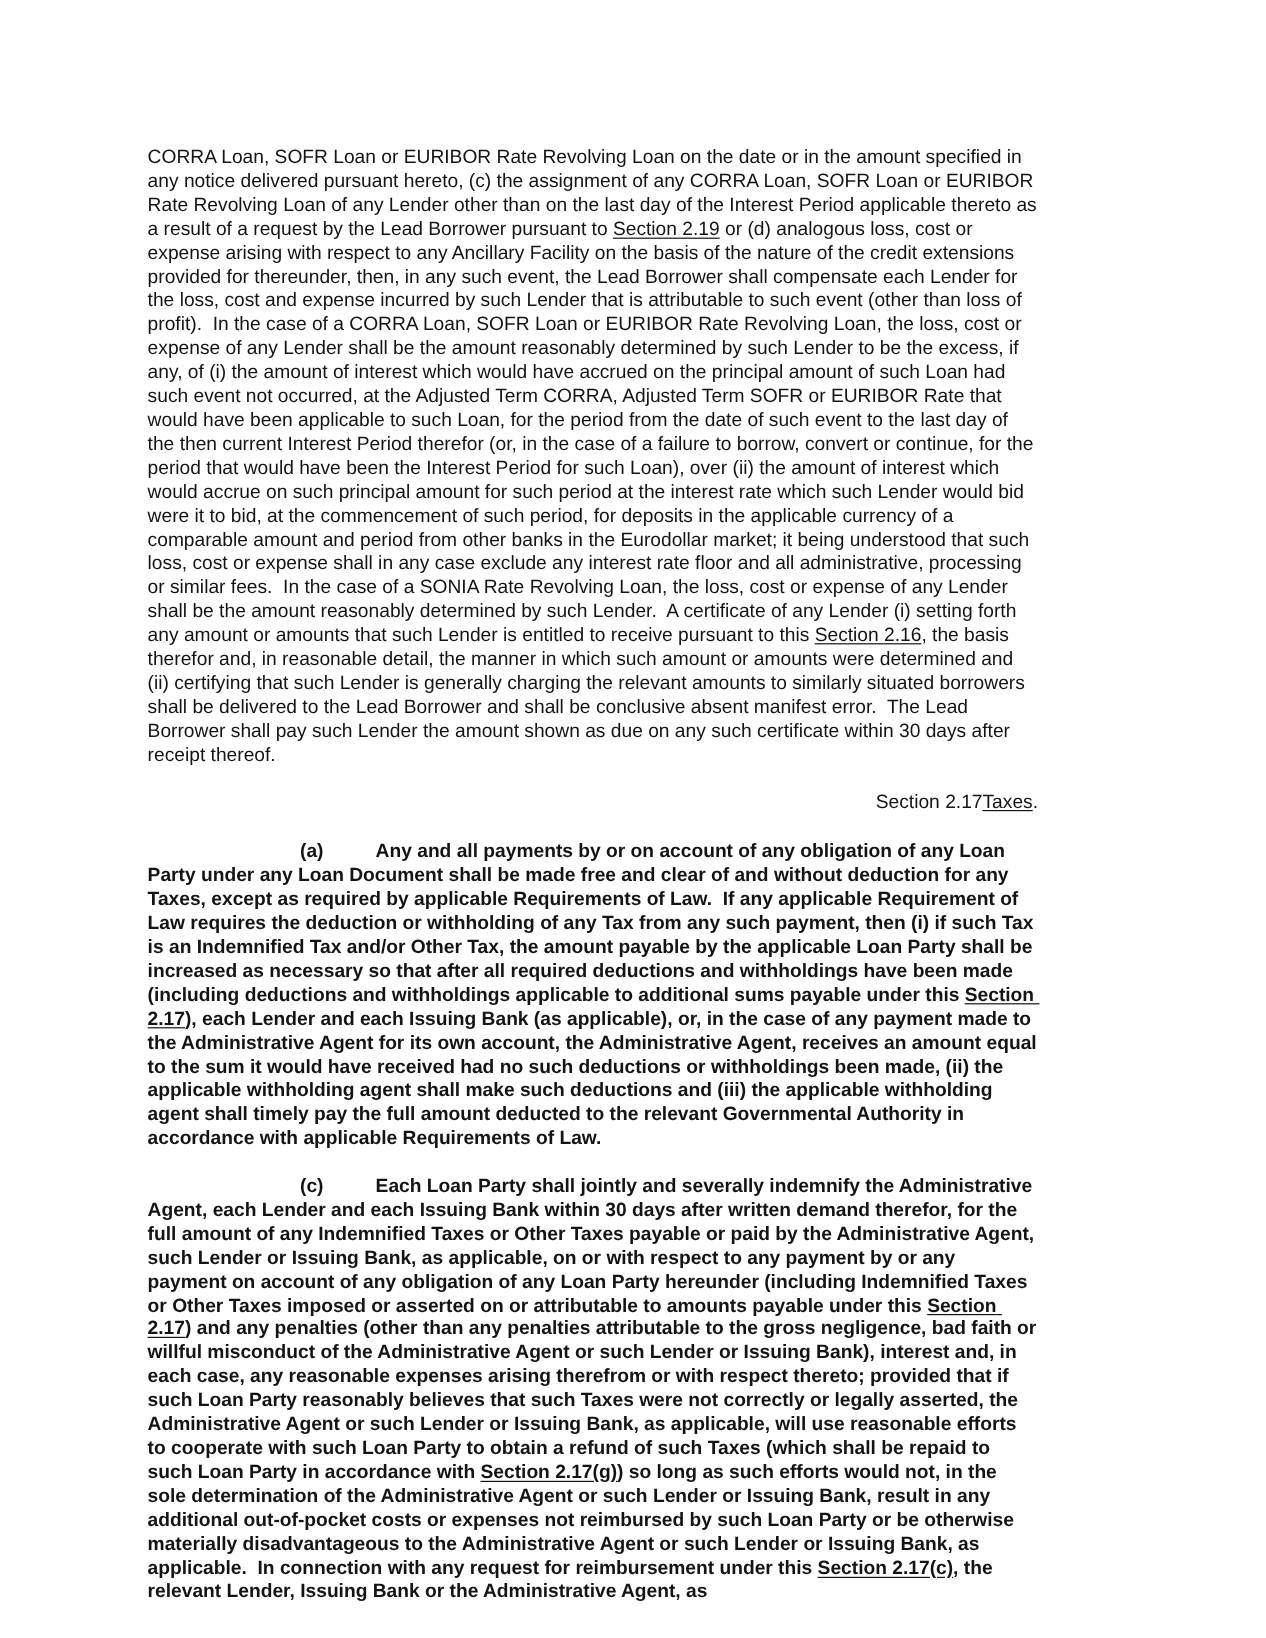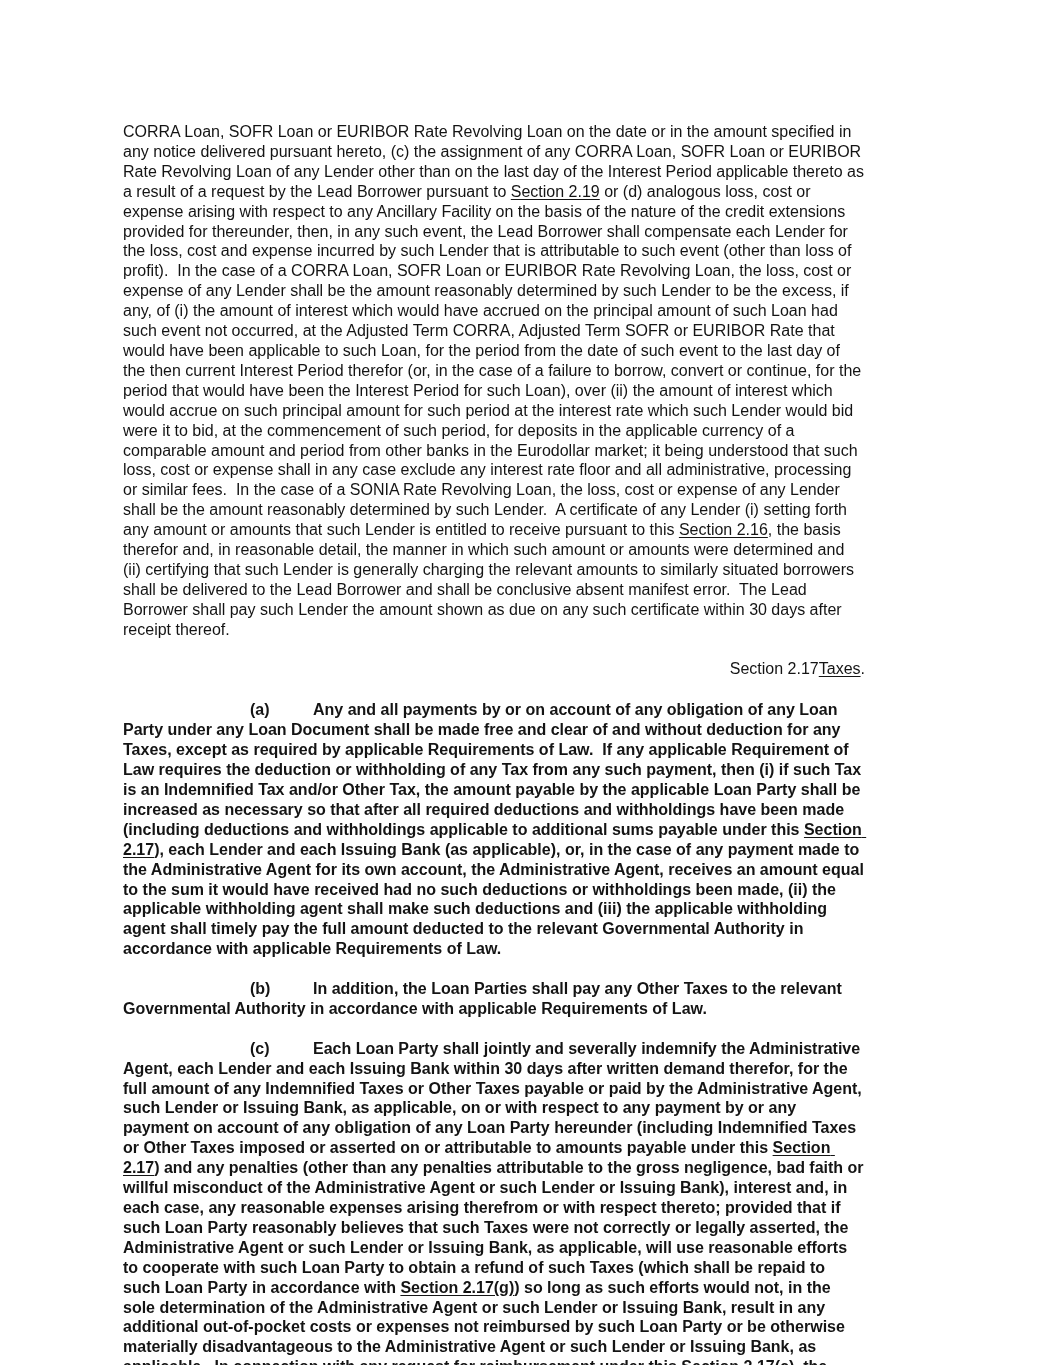--- a/index.html
+++ b/index.html
@@ -55,17 +55,16 @@
 <body>
 
 <div class="sheet">
 
   <p class="para"><span><span>CORRA Loan, SOFR Loan or EURIBOR Rate Revolving Loan on the date or in the amount specified in any notice delivered pursuant hereto, (c) the assignment of any CORRA Loan, SOFR Loan or EURIBOR Rate Revolving Loan of any Lender other than on the last day of the Interest Period applicable thereto as a result of a request by the Lead Borrower pursuant to </span><span class="u">Section 2.19</span><span> or (d) analogous loss, cost or expense arising with respect to any Ancillary Facility on the basis of the nature of the credit extensions provided for thereunder, then, in any such event, the Lead Borrower shall compensate each Lender for the loss, cost and expense incurred by such Lender that is attributable to such event (other than loss of profit).  In the case of a CORRA Loan, SOFR Loan or EURIBOR Rate Revolving Loan, the loss, cost or expense of any Lender shall be the amount reasonably determined by such Lender to be the excess, if any, of (i) the amount of interest which would have accrued on the principal amount of such Loan had such event not occurred, at the Adjusted Term CORRA, Adjusted Term SOFR or EURIBOR Rate that would have been applicable to such Loan, for the period from the date of such event to the last day of the then current Interest Period therefor (or, in the case of a failure to borrow, convert or continue, for the period that would have been the Interest Period for such Loan), over (ii) the amount of interest which would accrue on such principal amount for such period at the interest rate which such Lender would bid were it to bid, at the commencement of such period, for deposits in the applicable currency of a comparable amount and period from other banks in the Eurodollar market; it being understood that such loss, cost or expense shall in any case exclude any interest rate floor and all administrative, processing or similar fees.  In the case of a SONIA Rate Revolving Loan, the loss, cost or expense of any Lender shall be the amount reasonably determined by such Lender.  A certificate of any Lender (i) setting forth any amount or amounts that such Lender is entitled to receive pursuant to this </span><span class="u">Section 2.16</span><span>, the basis therefor and, in reasonable detail, the manner in which such amount or amounts were determined and (ii) certifying that such Lender is generally charging the relevant amounts to similarly situated borrowers shall be delivered to the Lead Borrower and shall be conclusive absent manifest error.  The Lead Borrower shall pay such Lender the amount shown as due on any such certificate within 30 days after receipt thereof.</span></span></p>
 
   <p class="heading"><span class="secnum">Section 2.17</span><span class="u">Taxes</span><span>.</span></p>
 
   <p class="para indented"><span class="label">(a)</span><span><span>Any and all payments by or on account of any obligation of any Loan Party under any Loan Document shall be made free and clear of and without deduction for any Taxes, except as required by applicable Requirements of Law.  If any applicable Requirement of Law requires the deduction or withholding of any Tax from any such payment, then (i) if such Tax is an Indemnified Tax and/or Other Tax, the amount payable by the applicable Loan Party shall be increased as necessary so that after all required deductions and withholdings have been made (including deductions and withholdings applicable to additional sums payable under this </span><span class="u">Section 2.17</span><span>), each Lender and each Issuing Bank (as applicable), or, in the case of any payment made to the Administrative Agent for its own account, the Administrative Agent, receives an amount equal to the sum it would have received had no such deductions or withholdings been made, (ii) the applicable withholding agent shall make such deductions and (iii) the applicable withholding agent shall timely pay the full amount deducted to the relevant Governmental Authority in accordance with applicable Requirements of Law.</span></span></p>
 
-  <p class="para indented"><span class="label">(b)</span><span><span>In addition, the Loan Parties shall pay any Other Taxes to the relevant Governmental Authority in accordance with applicable Requirements of Law.</span></span></p>
 
   <p class="para indented"><span class="label">(c)</span><span><span>Each Loan Party shall jointly and severally indemnify the Administrative Agent, each Lender and each Issuing Bank within 30 days after written demand therefor, for the full amount of any Indemnified Taxes or Other Taxes payable or paid by the Administrative Agent, such Lender or Issuing Bank, as applicable, on or with respect to any payment by or any payment on account of any obligation of any Loan Party hereunder (including Indemnified Taxes or Other Taxes imposed or asserted on or attributable to amounts payable under this </span><span class="u">Section 2.17</span><span>) and any penalties (other than any penalties attributable to the gross negligence, bad faith or willful misconduct of the Administrative Agent or such Lender or Issuing Bank), interest and, in each case, any reasonable expenses arising therefrom or with respect thereto; provided that if such Loan Party reasonably believes that such Taxes were not correctly or legally asserted, the Administrative Agent or such Lender or Issuing Bank, as applicable, will use reasonable efforts to cooperate with such Loan Party to obtain a refund of such Taxes (which shall be repaid to such Loan Party in accordance with </span><span class="u">Section 2.17(g)</span><span>) so long as such efforts would not, in the sole determination of the Administrative Agent or such Lender or Issuing Bank, result in any additional out-of-pocket costs or expenses not reimbursed by such Loan Party or be otherwise materially disadvantageous to the Administrative Agent or such Lender or Issuing Bank, as applicable.  In connection with any request for reimbursement under this </span><span class="u">Section 2.17(c)</span><span>, the relevant Lender, Issuing Bank or the Administrative Agent, as</span></span></p>
 
 </div>
 
 </body></html>

